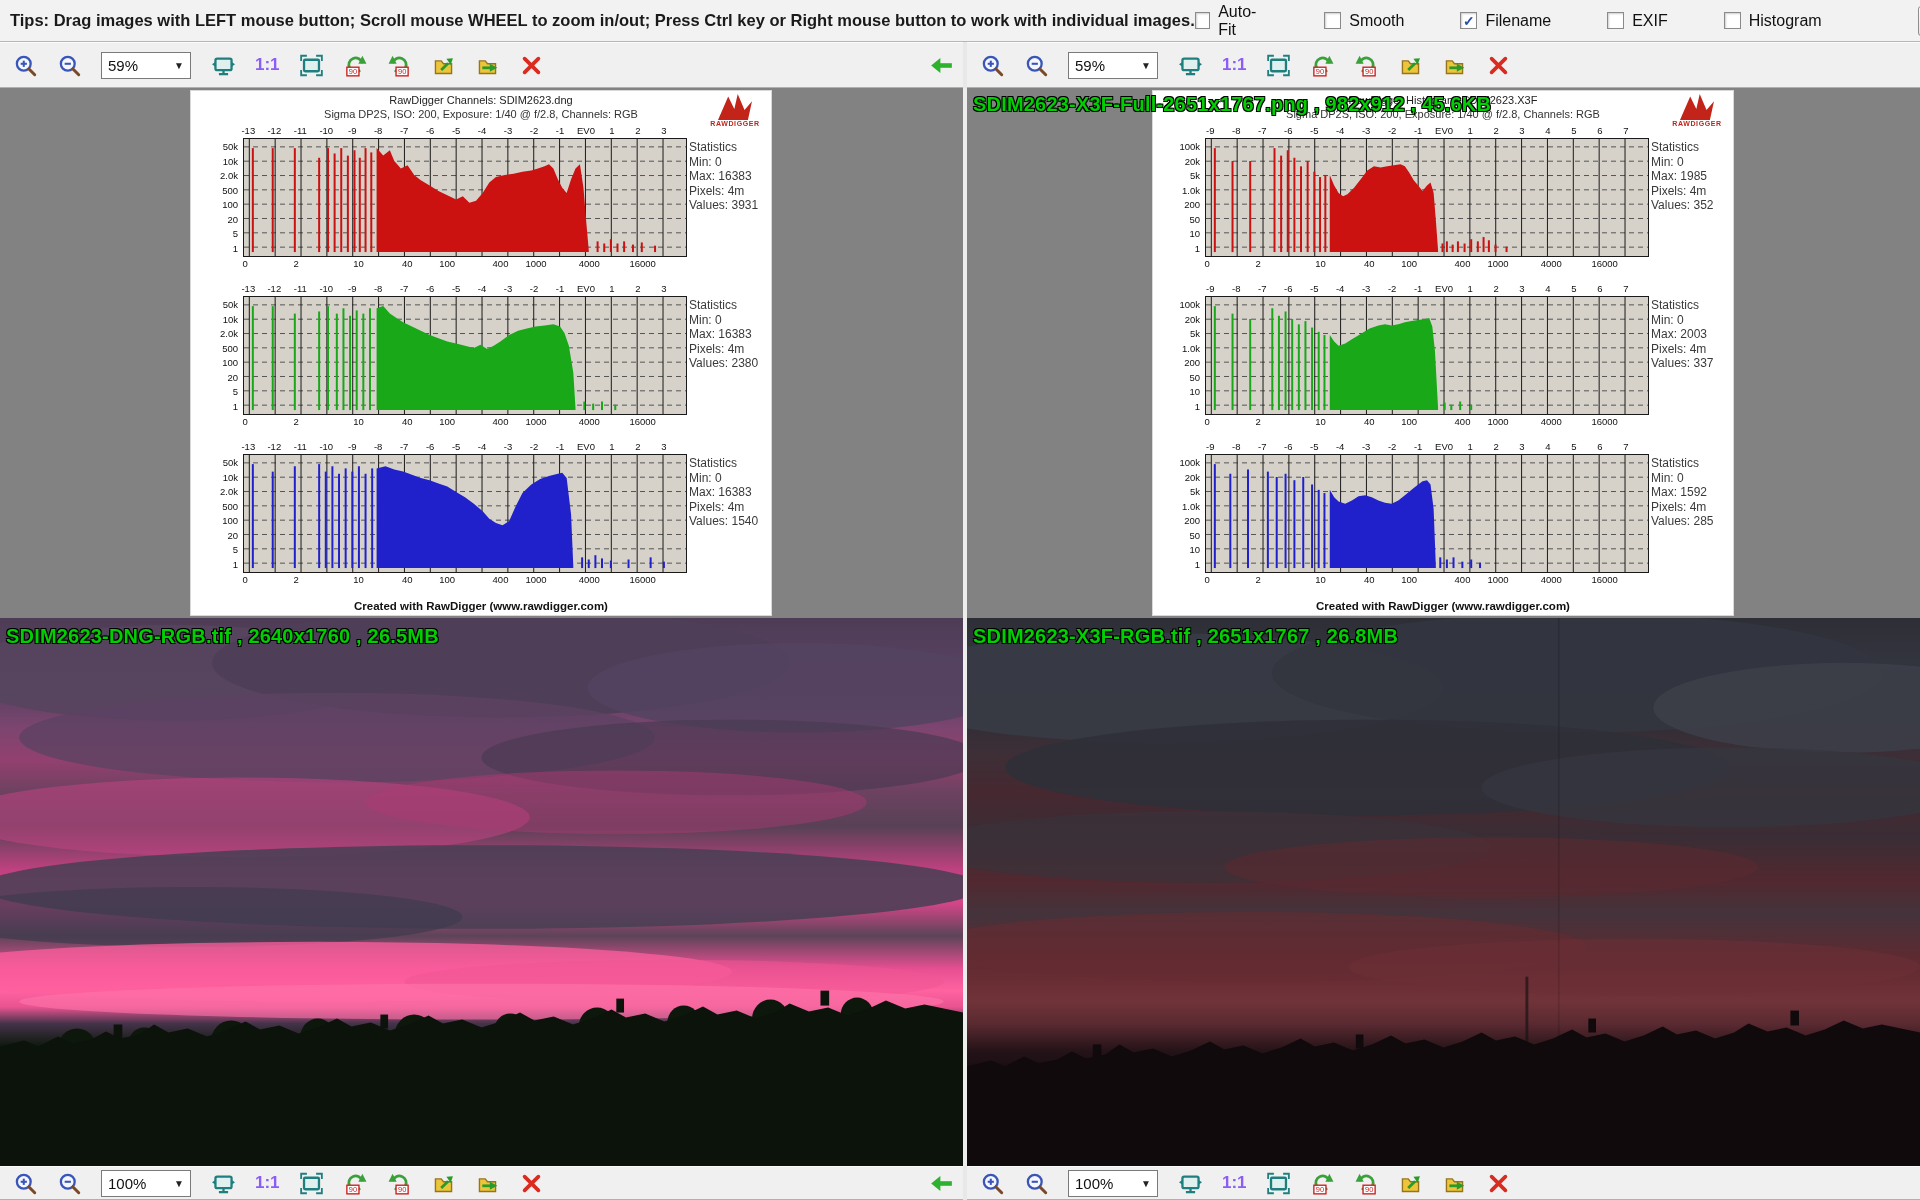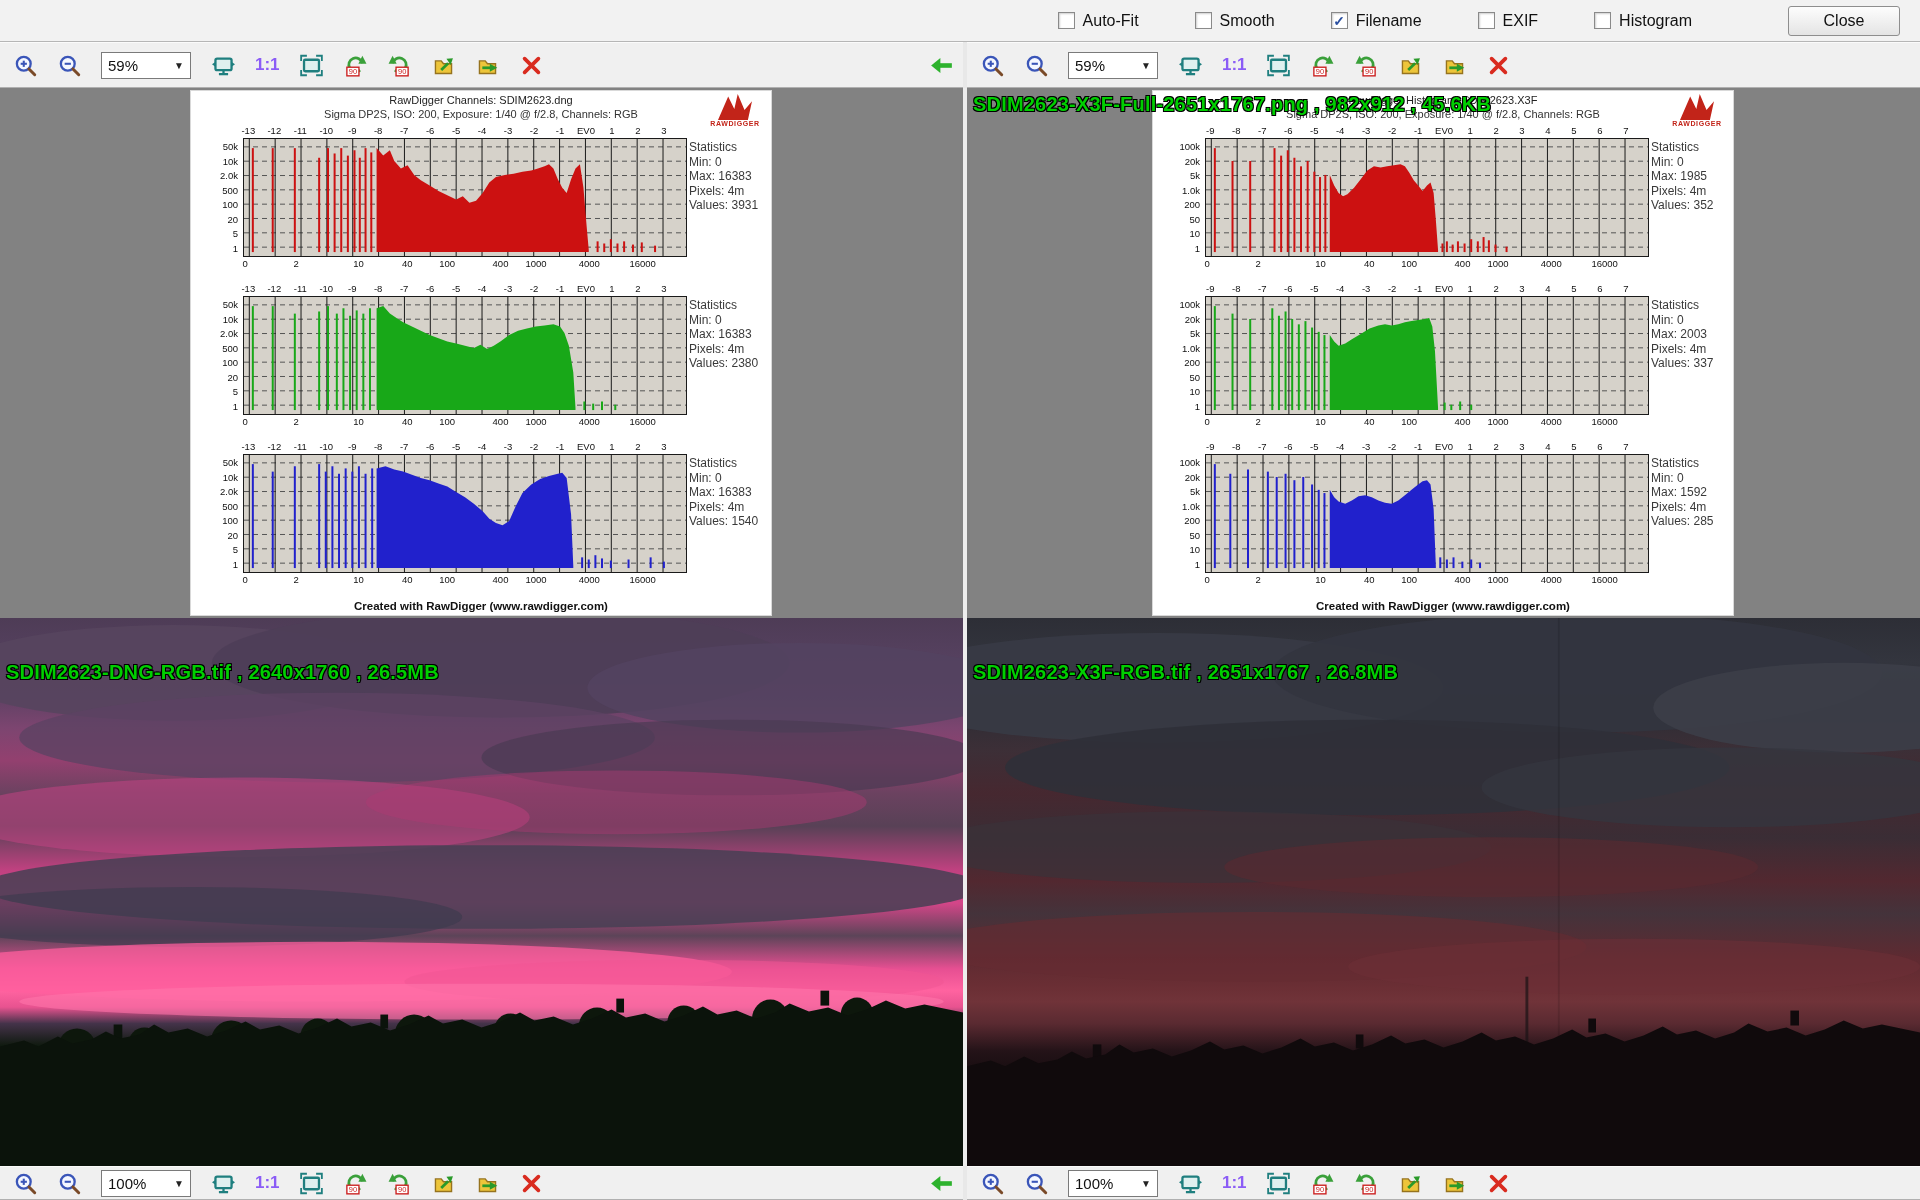--- a/index.html
+++ b/index.html
@@ -41,21 +41,21 @@
   .content-row { position:absolute; width:1920px; display:flex; }
   .content-row.top { top:88px; height:530px; }
   .content-row.bottom { top:618px; height:548px; }
   .v-div { width:4px; background:#ededed; }
   .pane { position:relative; overflow:hidden; }
   .pane.l { width:963px; } .pane.r { width:953px; }
   .top-pane { background:#828282; }
   .pane-title { position:absolute; top:5px; left:6px; z-index:6;
     font-size:20px; font-weight:bold; color:#00cf00; white-space:nowrap; letter-spacing:0.2px;
     text-shadow:-1px -1px 0 #000, 1px -1px 0 #000, -1px 1px 0 #000, 1px 1px 0 #000; }
-  .photo-pane .pane-title { top:7px;margin-top:36px; }
+  .photo-pane .pane-title { top:7px; }
 
   
   .histo-card { position:absolute; top:2px; width:582px; height:526px; background:#fff;
     border:1px solid #d9d9d9; }
   .pane.l .histo-card { left:190px; } .pane.r .histo-card { left:185px; }
   .h-header { margin-top:3px; text-align:center; font-size:11px; color:#222; }
   .h-sub { text-align:center; font-size:11px; color:#333; margin-top:2px; }
   .rd-logo { position:absolute; right:8px; top:3px; width:56px; height:38px; }
   .rd-flame { width:34px; height:26px; margin:0 auto; background:#c22419;
     clip-path:polygon(0 100%, 30% 10%, 48% 58%, 58% 0, 78% 62%, 100% 28%, 88% 100%); }
@@ -141,20 +141,21 @@
     <symbol id="sym-arrow-left" viewBox="0 0 20 20">
       <polygon points="9,3.5 9,16.5 1,10" fill="#2db22d"></polygon>
       <rect x="8" y="8" width="11" height="4" fill="#2db22d"></rect>
     </symbol>
   </defs>
 </svg>
 
 <div class="app">
 
   <div class="tips-bar">
+    <span class="tips-text">Tips: Drag images with LEFT mouse button; Scroll mouse WHEEL to zoom in/out; Press Ctrl key or Right mouse button to work with individual images.</span>
     <div class="tips-controls">
       <label class="chk">
         <span class="cb"></span>
         <span>Auto-Fit</span>
       </label>
       <label class="chk">
         <span class="cb"></span>
         <span>Smooth</span>
       </label>
       <label class="chk">

